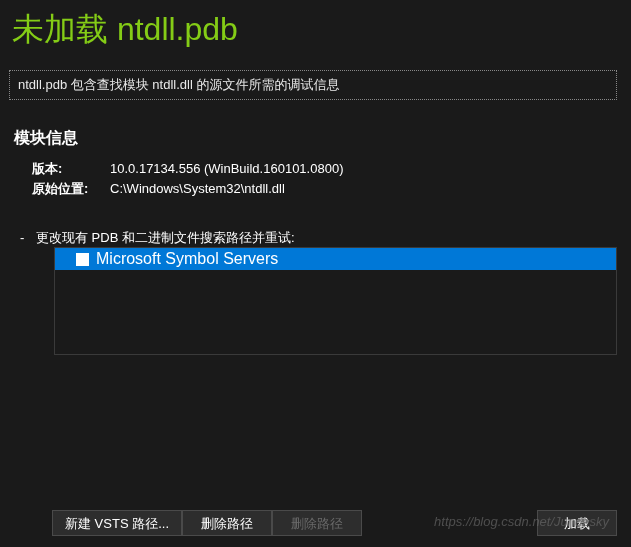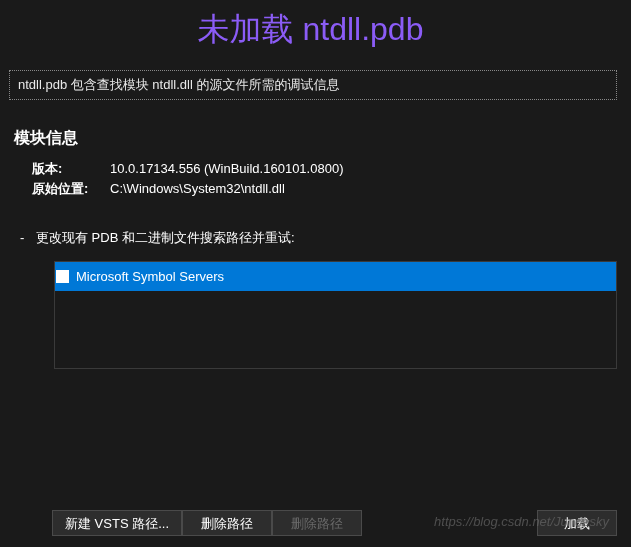--- a/index.html
+++ b/index.html
@@ -16,23 +16,22 @@
       height: 547px;
       overflow: hidden;
       position: relative;
     }
     .container {
       padding: 0;
     }
     .title {
       font-size: 32px;
       font-weight: 300;
-      padding: 8px 14px 18px 4px;
-      color: #8b5cf6;
-      text-align: center;
+      padding: 8px 14px 18px 12px;
+      color: #84cc16;
     }
     .info-box {
       border: 1px dotted #888;
       margin: 0 14px 0 9px;
       padding: 5px 8px;
       font-size: 13px;
       color: #e8e8e8;
     }
     .section {
       margin: 28px 14px 0 14px;
@@ -72,38 +71,37 @@
       padding-left: 22px;
       position: relative;
     }
     .bullet {
       position: absolute;
       left: 6px;
       top: 1px;
     }
     .option-text {
       font-size: 13px;
-      margin-bottom: 14px;
     }
     .listbox {
       border: 1px solid #3a3a3a;
       background: #1a1a1a;
       height: 108px;
       margin-left: 18px;
       margin-right: 0;
       overflow: auto;
     }
     .list-item {
       display: flex;
       align-items: center;
       background: #0078d7;
       color: #ffffff;
-      padding: 3px 1px;
-      font-size: 13px;
-      height: 29px;
+      padding: 3px 21px;
+      font-size: 16px;
+      height: 22px;
       gap: 7px;
     }
     .checkbox {
       width: 13px;
       height: 13px;
       background: #ffffff;
       border: none;
       flex-shrink: 0;
     }
     .button-bar {

